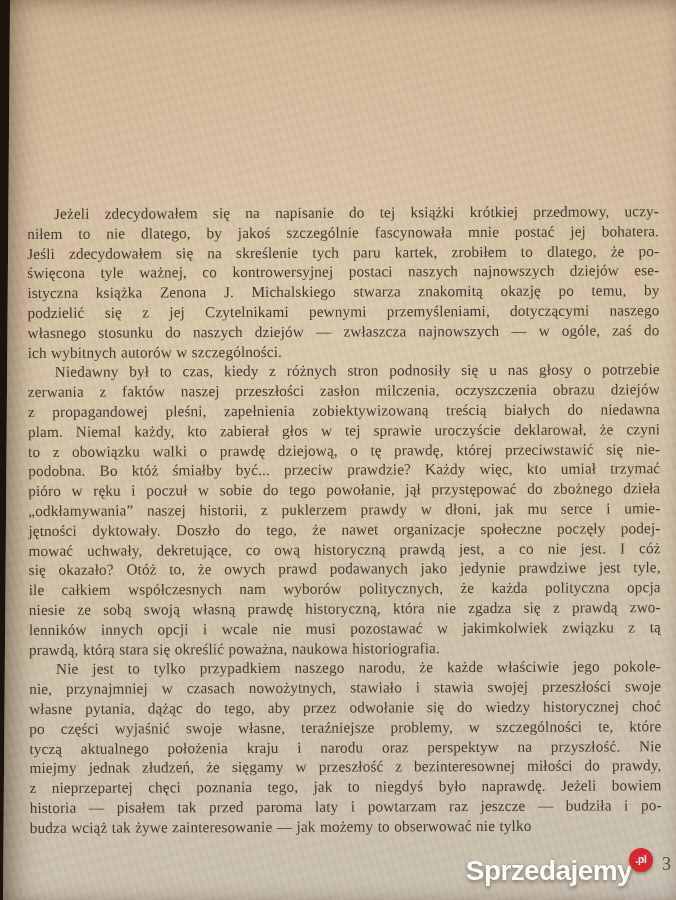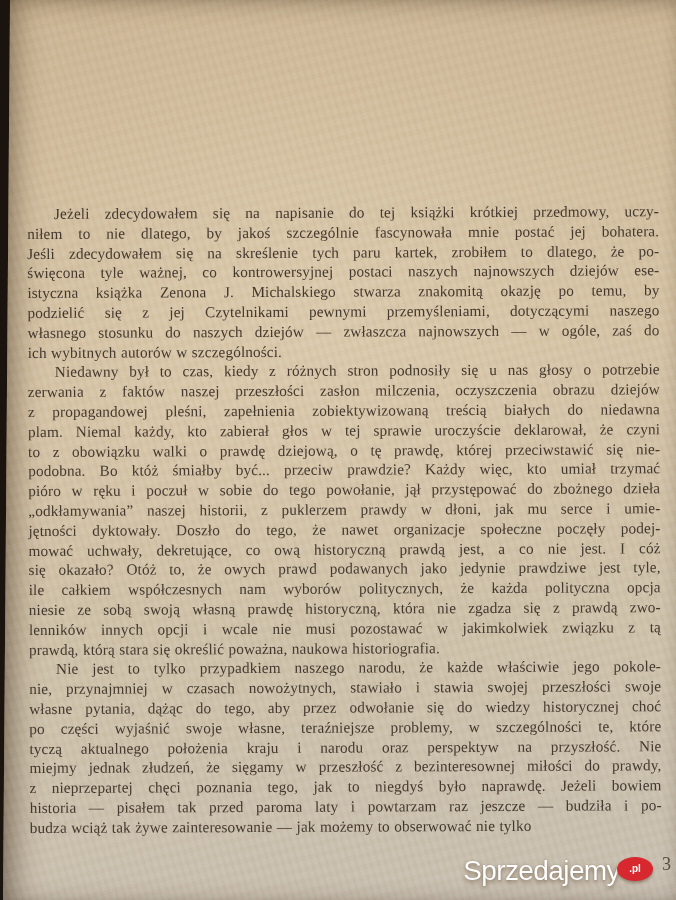--- a/index.html
+++ b/index.html
@@ -76,29 +76,30 @@
   .watermark {
     position: absolute;
     right: 23px;
     bottom: 15px;
     display: flex;
     align-items: flex-start;
     font-family: "Liberation Sans", sans-serif;
     pointer-events: none;
   }
   .wm-brand {
-    font-weight: normal;
+    font-weight: bold;
     font-size: 28px;
     line-height: 1;
     letter-spacing: -0.6px;
     color: var(--wm-text, #ffffff);
     text-shadow: 0 2px 4px rgba(70, 45, 20, 0.55), 0 0 1px rgba(70, 45, 20, 0.40);
+    margin-top: 9px;
   }
   .wm-badge {
-    width: 36px;
+    width: 24px;
     height: 24px;
     border-radius: 50%;
     background: var(--wm-badge, #d7282f);
     display: flex;
     align-items: center;
     justify-content: center;
     margin-left: -3px;
     box-shadow: 0 2px 3px rgba(70, 45, 20, 0.40);
   }
   .wm-tld {

